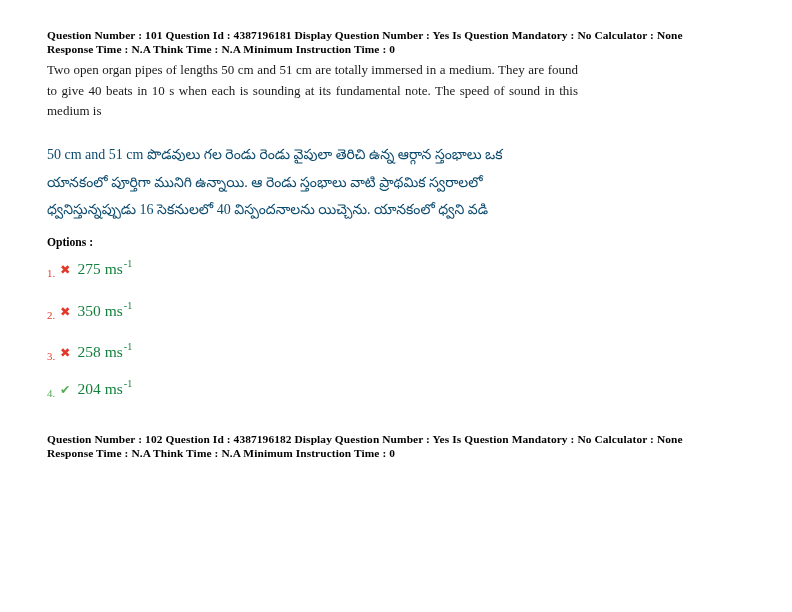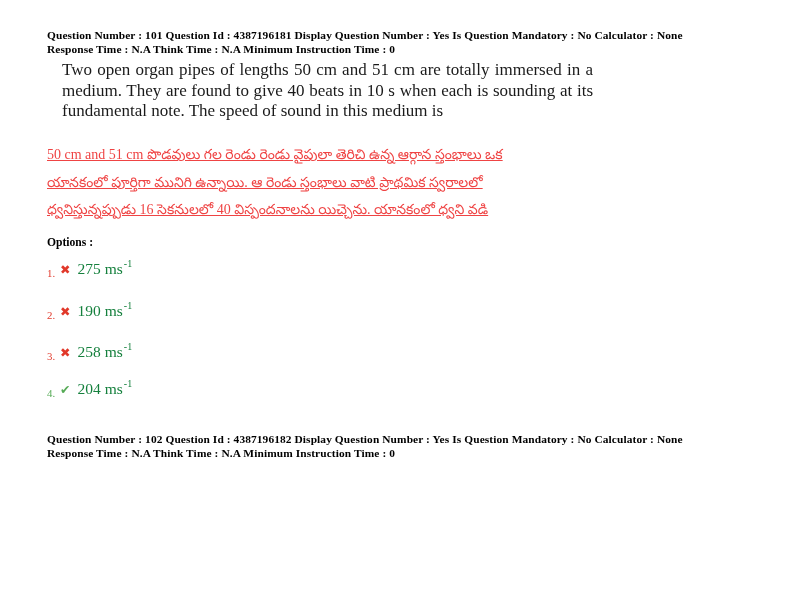--- a/index.html
+++ b/index.html
@@ -19,36 +19,35 @@
     font-size: 11.4px;
     line-height: 13.8px;
     color: #000000;
     white-space: nowrap;
     letter-spacing: 0.1px;
   }
   .meta-101 { top: 29px; }
   .meta-102 { top: 433px; }
   .q-english {
     position: absolute;
-    left: 62px;
+    left: 47px;
     top: 60px;
     width: 531px;
-    font-size: 17px;
+    font-size: 13px;
     line-height: 20.6px;
     text-align: justify;
     color: #1a1a1a;
   }
   .q-telugu {
     position: absolute;
     left: 47px;
     top: 141px;
     width: 540px;
     font-size: 14px;
-    color: #ef4444;
-    text-decoration: underline;
+    color: #0c4a6e;
   }
   .q-telugu .te-line {
     height: 27.6px;
     line-height: 27.6px;
     white-space: nowrap;
   }
   .options-label {
     position: absolute;
     left: 47px;
     top: 236px;
@@ -149,21 +148,21 @@
 
   <div class="opt-row opt-1">
     <span class="opt-num wrong">1.</span>
     <span class="opt-mark wrong">✖</span>
     <span class="opt-val"><span>275 ms</span><sup>-1</sup></span>
   </div>
 
   <div class="opt-row opt-2">
     <span class="opt-num wrong">2.</span>
     <span class="opt-mark wrong">✖</span>
-    <span class="opt-val"><span>190 ms</span><sup>-1</sup></span>
+    <span class="opt-val"><span>350 ms</span><sup>-1</sup></span>
   </div>
 
   <div class="opt-row opt-3">
     <span class="opt-num wrong">3.</span>
     <span class="opt-mark wrong">✖</span>
     <span class="opt-val"><span>258 ms</span><sup>-1</sup></span>
   </div>
 
   <div class="opt-row opt-4">
     <span class="opt-num correct">4.</span>

